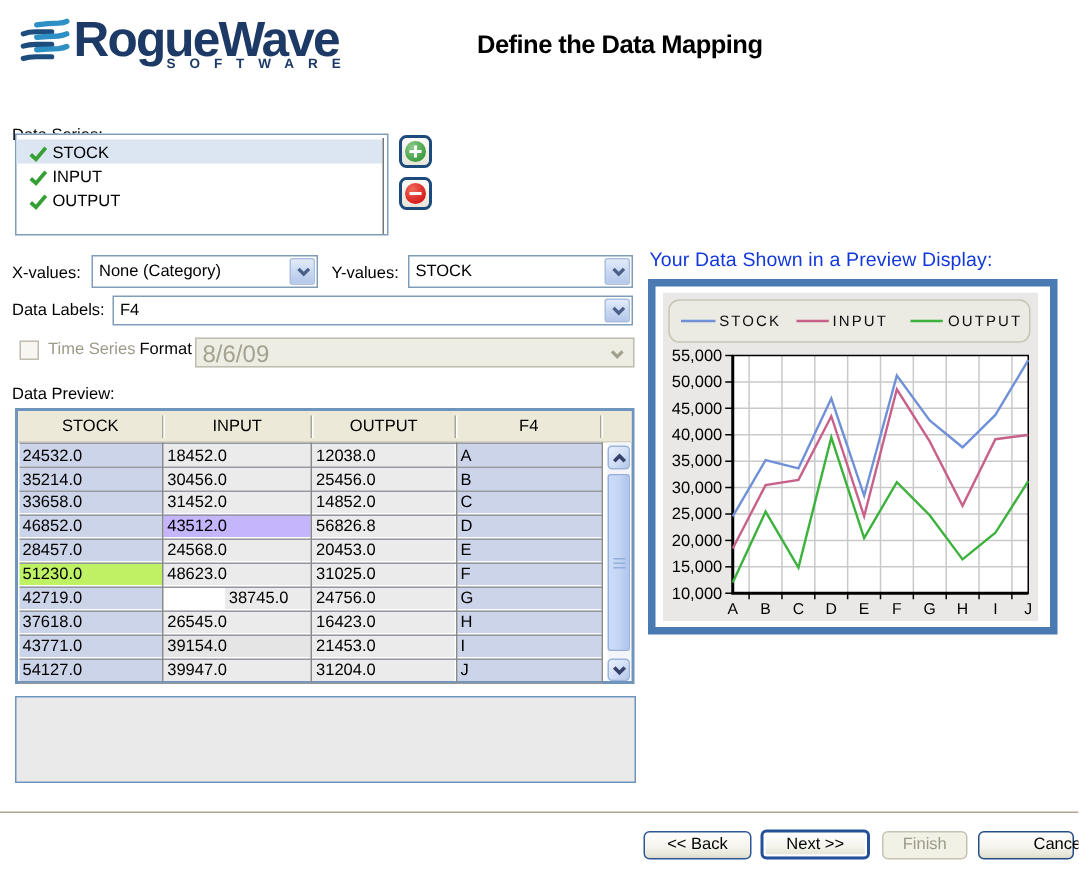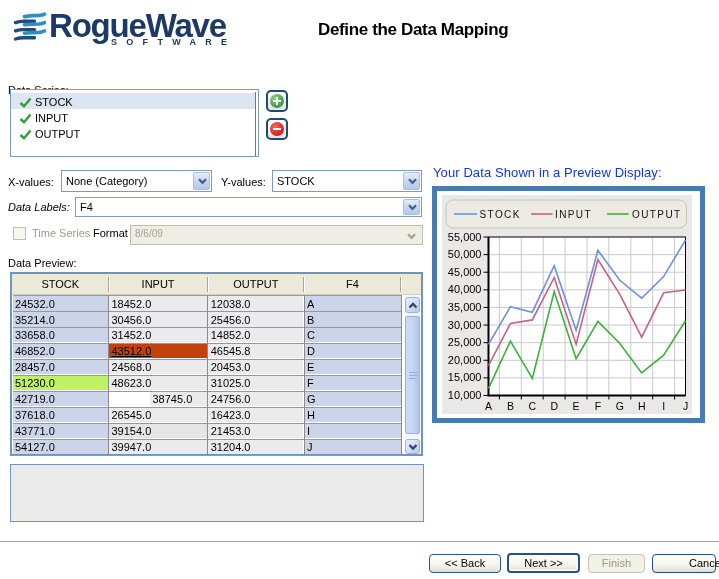--- a/index.html
+++ b/index.html
@@ -76,34 +76,34 @@
 </div>
 <div class="lbl" style="left:221px;top:176px;">Y-values:</div>
 <div class="combo" style="left:272px;top:170px;width:150px;height:22px;">
   <span class="txt">STOCK</span>
   <span class="btn">
       <svg width="13" height="9" viewBox="0 0 13 9">
         <path d="M3 2.2 L6.5 5.8 L10 2.2" stroke="#4a5f87" stroke-width="2.2" fill="none"></path>
       </svg>
     </span>
 </div>
-<div class="lbl" style="left:8px;top:201px;font-style:italic;">Data Labels:</div>
+<div class="lbl" style="left:8px;top:201px;">Data Labels:</div>
 <div class="combo" style="left:75px;top:197px;width:347px;height:20px;">
   <span class="txt" style="top:3px;">F4</span>
   <span class="btn">
       <svg width="13" height="9" viewBox="0 0 13 9">
         <path d="M3 2.2 L6.5 5.8 L10 2.2" stroke="#4a5f87" stroke-width="2.2" fill="none"></path>
       </svg>
     </span>
 </div>
 <div class="abs" style="left:13px;top:227px;width:13px;height:13px;border:1px solid #c0bdb0;background:#f7f6f1;"></div>
 <div class="lbl" style="left:32px;top:227px;color:#9d9a8a;">Time Series</div>
 <div class="lbl" style="left:93px;top:227px;">Format</div>
 <div class="abs" style="left:130px;top:225px;width:293px;height:20px;background:#eeede3;border:1px solid #c0bdb0;">
-  <div class="abs" style="left:4px;top:2px;font-size:10px;color:#a5a291;">8/6/09</div>
+  <div class="abs" style="left:4px;top:2px;font-size:16px;color:#a5a291;">8/6/09</div>
   <svg class="abs" style="right:4px;top:6px" width="13" height="9" viewBox="0 0 13 9">
       <path d="M3 2.2 L6.5 5.8 L10 2.2" stroke="#a3a092" stroke-width="2.2" fill="none"></path>
     </svg>
 </div>
 
 <div class="lbl" style="left:8px;top:257px;">Data Preview:</div>
 <div class="abs" style="left:10px;top:272px;width:413px;height:184px;background:#fff;border:2px solid #6f94bd;">
     <div class="abs" style="left:0;top:0;width:409px;height:21px;background:#ece9d8;border-bottom:1px solid #d6d2c2;"></div>
     <div class="abs" style="left:0.0px;top:4px;width:96.5px;text-align:center;font-size:11px;">STOCK</div>
     <div class="abs" style="left:96.5px;top:4px;width:99.2px;text-align:center;font-size:11px;">INPUT</div>
@@ -123,22 +123,22 @@
     <div class="cell" style="left:292.5px;top:21.5px;width:96.0px;height:15px;background:#ccd4ea;">A</div>
     <div class="cell" style="left:0.5px;top:37.5px;width:95.5px;height:15px;background:#ccd4ea;">35214.0</div>
     <div class="cell" style="left:97.0px;top:37.5px;width:98.2px;height:15px;background:#ebebeb;">30456.0</div>
     <div class="cell" style="left:196.2px;top:37.5px;width:95.3px;height:15px;background:#ebebeb;">25456.0</div>
     <div class="cell" style="left:292.5px;top:37.5px;width:96.0px;height:15px;background:#ccd4ea;">B</div>
     <div class="cell" style="left:0.5px;top:53.4px;width:95.5px;height:15px;background:#ccd4ea;">33658.0</div>
     <div class="cell" style="left:97.0px;top:53.4px;width:98.2px;height:15px;background:#ebebeb;">31452.0</div>
     <div class="cell" style="left:196.2px;top:53.4px;width:95.3px;height:15px;background:#ebebeb;">14852.0</div>
     <div class="cell" style="left:292.5px;top:53.4px;width:96.0px;height:15px;background:#ccd4ea;">C</div>
     <div class="cell" style="left:0.5px;top:69.3px;width:95.5px;height:15px;background:#ccd4ea;">46852.0</div>
-    <div class="cell" style="left:97.0px;top:69.3px;width:98.2px;height:15px;background:#c2410c;text-decoration:underline;">43512.0</div>
-    <div class="cell" style="left:196.2px;top:69.3px;width:95.3px;height:15px;background:#ebebeb;">46545.8</div>
+    <div class="cell" style="left:97.0px;top:69.3px;width:98.2px;height:15px;background:#c4b5fd;">43512.0</div>
+    <div class="cell" style="left:196.2px;top:69.3px;width:95.3px;height:15px;background:#ebebeb;">56826.8</div>
     <div class="cell" style="left:292.5px;top:69.3px;width:96.0px;height:15px;background:#ccd4ea;">D</div>
     <div class="cell" style="left:0.5px;top:85.3px;width:95.5px;height:15px;background:#ccd4ea;">28457.0</div>
     <div class="cell" style="left:97.0px;top:85.3px;width:98.2px;height:15px;background:#ebebeb;">24568.0</div>
     <div class="cell" style="left:196.2px;top:85.3px;width:95.3px;height:15px;background:#ebebeb;">20453.0</div>
     <div class="cell" style="left:292.5px;top:85.3px;width:96.0px;height:15px;background:#ccd4ea;">E</div>
     <div class="cell" style="left:0.5px;top:101.2px;width:95.5px;height:15px;background:#bef264;">51230.0</div>
     <div class="cell" style="left:97.0px;top:101.2px;width:98.2px;height:15px;background:#ebebeb;">48623.0</div>
     <div class="cell" style="left:196.2px;top:101.2px;width:95.3px;height:15px;background:#ebebeb;">31025.0</div>
     <div class="cell" style="left:292.5px;top:101.2px;width:96.0px;height:15px;background:#ccd4ea;">F</div>
     <div class="cell" style="left:0.5px;top:117.2px;width:95.5px;height:15px;background:#ccd4ea;">42719.0</div>

